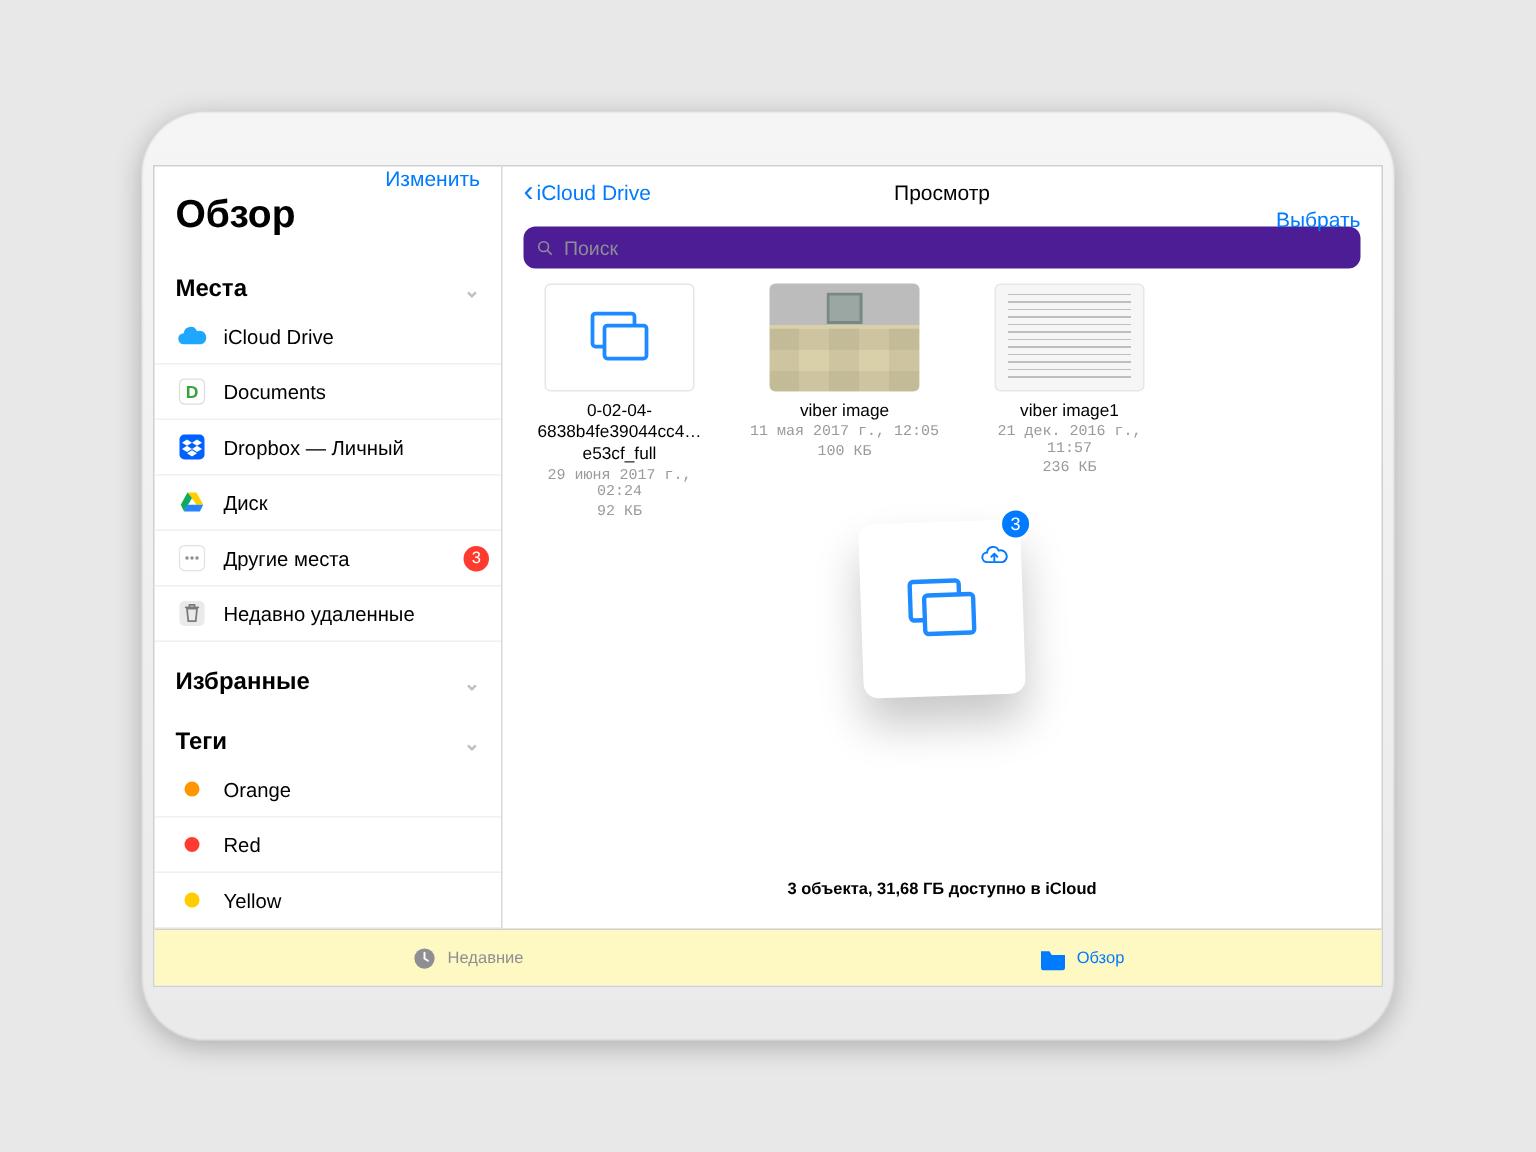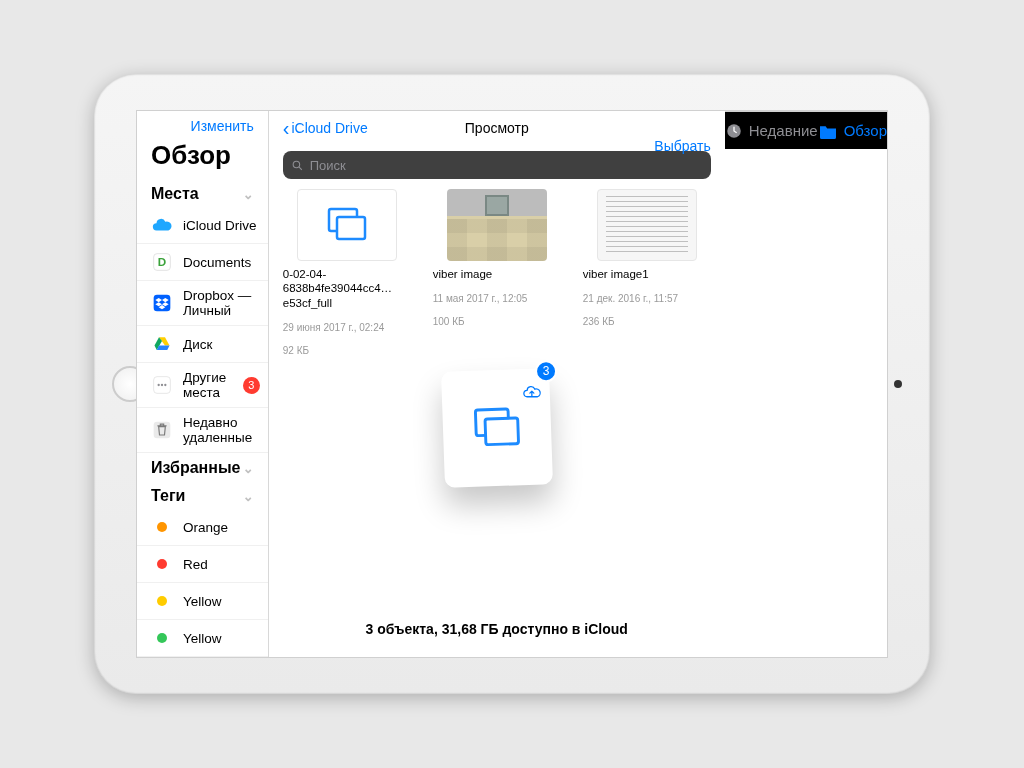--- a/index.html
+++ b/index.html
@@ -37,27 +37,27 @@
   .camera {
     position: absolute;
     right: 28px;
     top: 50%;
     transform: translateY(-50%);
     width: 8px; height: 8px;
     background: #333;
     border-radius: 50%;
   }
   .screen {
-    width: 752px;
+    width: 820px;
     height: 548px;
     background: #fff;
     border: 1px solid #d0d0d0;
     position: relative;
     display: flex;
-    flex-direction: row;
+    flex-direction: column;
     overflow: hidden;
   }
   .content {
     flex: 1;
     display: flex;
     overflow: hidden;
   }
   
   .sidebar {
     width: 232px;
@@ -80,20 +80,21 @@
     font-weight: 700;
     padding: 0 14px 8px 14px;
   }
   .sb-section-hdr {
     display: flex;
     align-items: center;
     justify-content: space-between;
     padding: 6px 14px 4px 14px;
     font-size: 16px;
     font-weight: 700;
+    margin-top: 12px;
   }
   .chev { color: #c0c0c0; font-size: 13px; }
   .sb-row {
     display: flex;
     align-items: center;
     padding: 7px 8px 7px 14px;
     font-size: 13.5px;
     border-bottom: 1px solid #f0f0f0;
   }
   .sb-row .icon {
@@ -138,35 +139,35 @@
     font-weight: 400;
     font-size: 14px;
   }
   .select-btn {
     margin-left: auto;
     color: #007aff;
     margin-top: 36px;
   }
   .search {
     margin: 6px 14px 10px 14px;
-    background: #404040;
+    background: #4c1d95;
     border-radius: 8px;
     height: 28px;
     display: flex; align-items: center;
     padding: 0 8px;
     color: #8e8e93;
     font-size: 13px;
   }
   .search svg { margin-right: 6px; }
   .grid {
     display: flex;
     padding: 0 14px;
     gap: 22px;
   }
-  .item { width: 128px; }
+  .item { width: 128px; text-align: center; }
   .thumb {
     width: 100px; height: 72px;
     margin: 0 auto 6px auto;
     border: 1px solid #e6e6e6;
     border-radius: 4px;
     background: #fff;
     display: flex; align-items: center; justify-content: center;
     overflow: hidden;
   }
   .thumb.img-door {
@@ -194,24 +195,24 @@
     background: #f6f6f6;
     position: relative;
   }
   .thumb.img-text::before {
     content: "";
     position: absolute;
     inset: 6px 8px;
     background: repeating-linear-gradient(to bottom, #bfbfbf 0 1px, transparent 1px 5px);
   }
   .item-name { font-size: 11.5px; color: #000; line-height: 1.25; }
-  .item-sub { font-size: 10px; color: #9a9a9a; margin-top: 12px; }
+  .item-sub { font-size: 10px; color: #9a9a9a; margin-top: 2px; font-family: Liberation Mono, monospace; }
   .status-row {
     text-align: center;
-    font-size: 14px;
+    font-size: 11px;
     font-weight: 600;
     margin-top: 10px;
   }
   
   .popup {
     position: absolute;
     left: 50%; top: 58%;
     transform: translate(-50%, -50%) rotate(-2deg);
     width: 108px; height: 116px;
     background: #fff;
@@ -238,25 +239,25 @@
   }
   .popup-center {
     position: absolute;
     inset: 0;
     display: flex; align-items: center; justify-content: center;
   }
   
   .tabbar {
     height: 38px;
     border-top: 1px solid #d0d0d0;
-    background: #000000;
+    background: #fef9c3;
     display: flex;
     align-items: center;
     justify-content: space-around;
-    font-size: 15px;
+    font-size: 11px;
   }
   .tab { display: flex; align-items: center; gap: 6px; color: #8e8e93; }
   .tab.active { color: #007aff; }
 </style>
 </head>
 <body>
 
 <div class="device">
   <div class="home-btn"></div>
   <div class="camera"></div>

